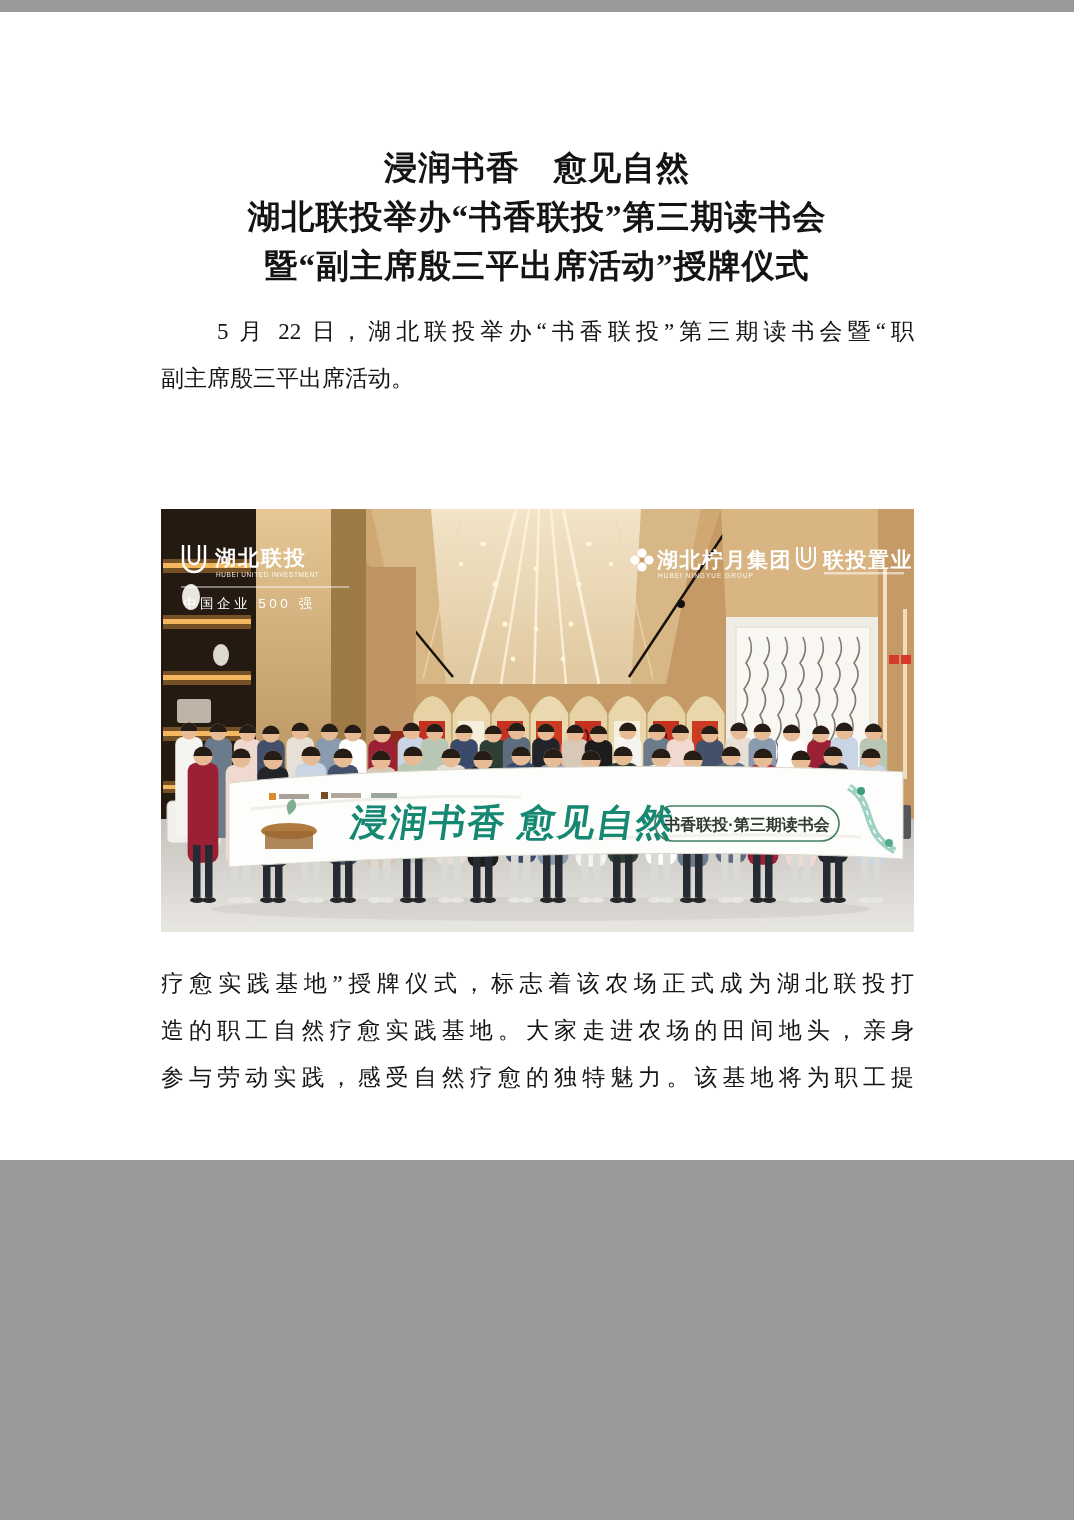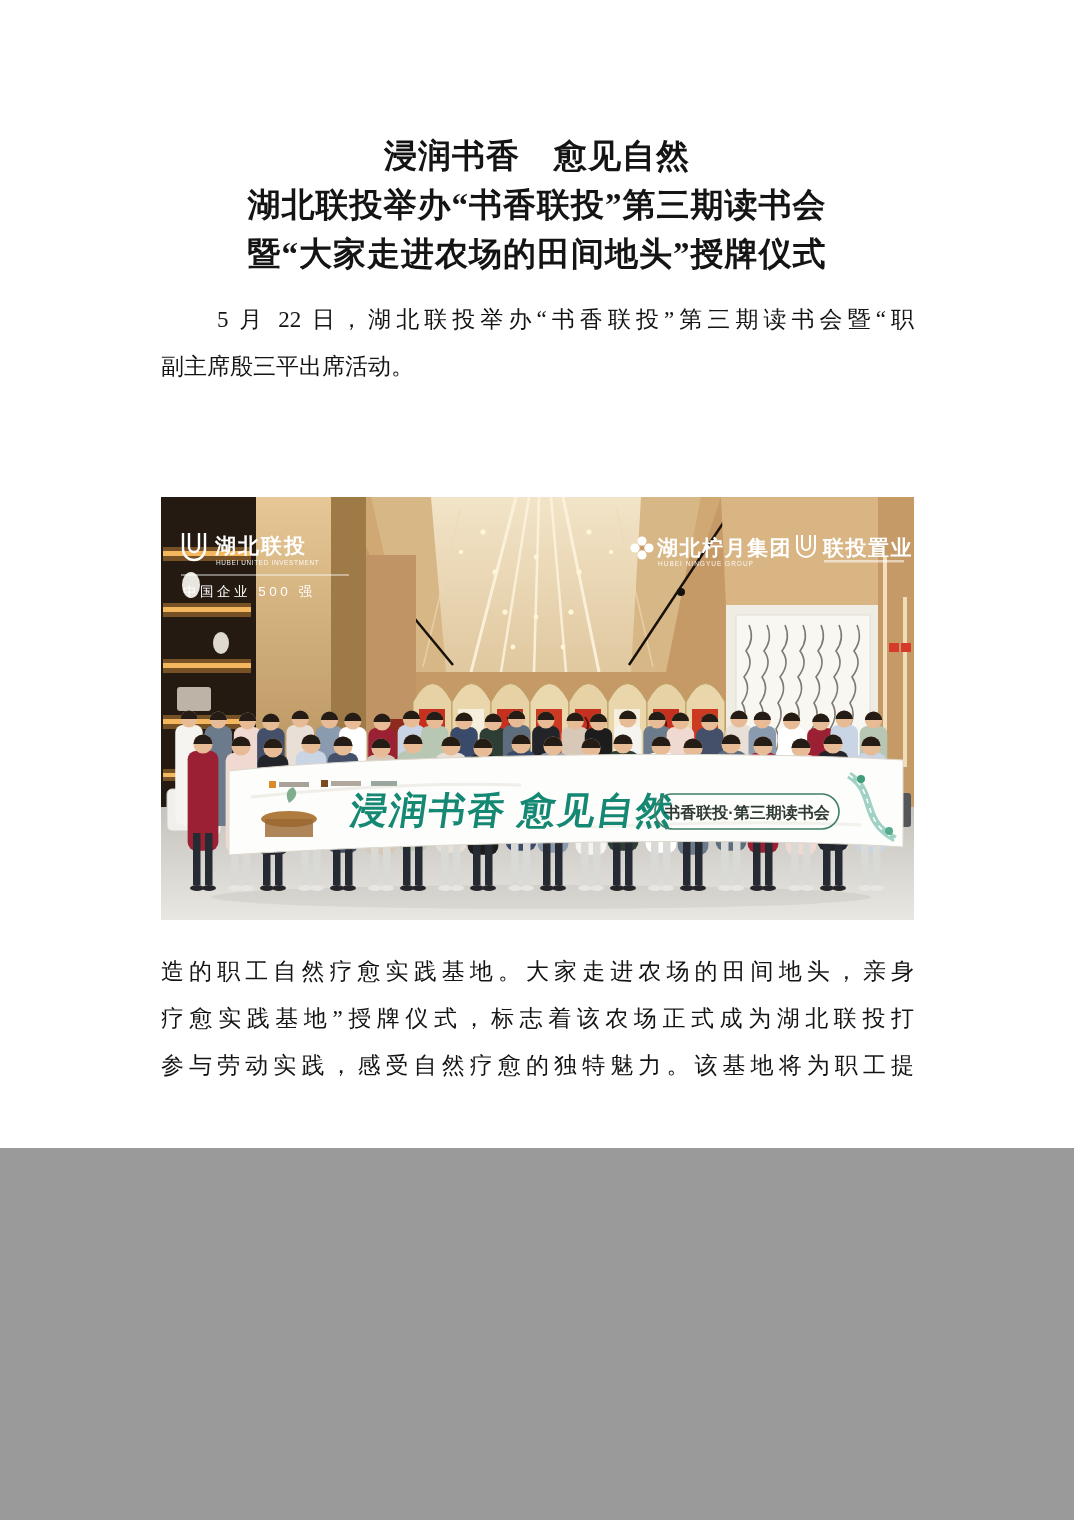--- a/index.html
+++ b/index.html
@@ -1,16 +1,16 @@
 <!DOCTYPE html>
 <html><head>
 <meta charset="utf-8">
 <style>
   html,body{margin:0;padding:0;background:#9a9a9a;}
-  .page{position:relative;width:1074px;height:1148px;background:#ffffff;margin:0 auto;
+  .page{position:relative;width:1074px;height:1148px;background:#ffffff;margin:12px auto;
         font-family:"Liberation Serif","DejaVu Serif",serif;color:#141414;overflow:hidden;text-decoration:underline;}
   .title-block{position:absolute;top:132px;left:159px;width:756px;text-align:center;
         font-weight:bold;font-size:33px;line-height:49px;letter-spacing:1px;}
   .title-line{height:49px;}
   .para{position:absolute;left:161px;width:753px;font-size:23px;line-height:47px;}
   .pline{height:47px;text-align:justify;text-align-last:justify;overflow:hidden;}
   .pline.first{text-indent:56px;}
   .pline.lastline{text-align:center;text-align-last:left;}
   .photo-wrap{position:absolute;top:497px;left:161px;width:753px;height:423px;overflow:hidden;
         background:#c69a66;}
@@ -20,21 +20,21 @@
   svg text.serif{font-family:"Liberation Serif","DejaVu Serif",serif;}
 </style>
 </head>
 <body>
 
 <div class="page">
 
   <div class="title-block">
     <div class="title-line">浸润书香　愈见自然</div>
     <div class="title-line">湖北联投举办“书香联投”第三期读书会</div>
-    <div class="title-line">暨“大家走进农场的田间地头”授牌仪式</div>
+    <div class="title-line">暨“副主席殷三平出席活动”授牌仪式</div>
   </div>
 
   <div class="para" style="top:296px;">
     <div class="pline first">5 月 22 日，湖北联投举办“书香联投”第三期读书会暨“职</div>
     <div class="pline lastline">副主席殷三平出席活动。</div>
   </div>
 
   <div class="photo-wrap">
     <svg width="753" height="423" viewBox="0 0 753 423">
       <defs>
@@ -561,19 +561,19 @@
           <path d="M636,38 v13 a9,9 0 0 0 18,0 v-13"></path>
           <path d="M641,38 v11 a4,4 0 0 0 8,0 v-11"></path>
         </g>
         <text x="662" y="58" font-size="21" font-weight="bold" fill="#ffffff" letter-spacing="1.5">联投置业</text>
         <rect x="663" y="63" width="80" height="2.5" fill="#ffffff" opacity="0.55"></rect>
       </g>
     </svg>
   </div>
 
   <div class="para" style="top:948px;">
+    <div class="pline">疗愈实践基地”授牌仪式，标志着该农场正式成为湖北联投打</div>
     <div class="pline">造的职工自然疗愈实践基地。大家走进农场的田间地头，亲身</div>
-    <div class="pline">疗愈实践基地”授牌仪式，标志着该农场正式成为湖北联投打</div>
     <div class="pline">参与劳动实践，感受自然疗愈的独特魅力。该基地将为职工提</div>
   </div>
 
   <div class="footer">– 32 –</div>
 </div>
 
 </body></html>

